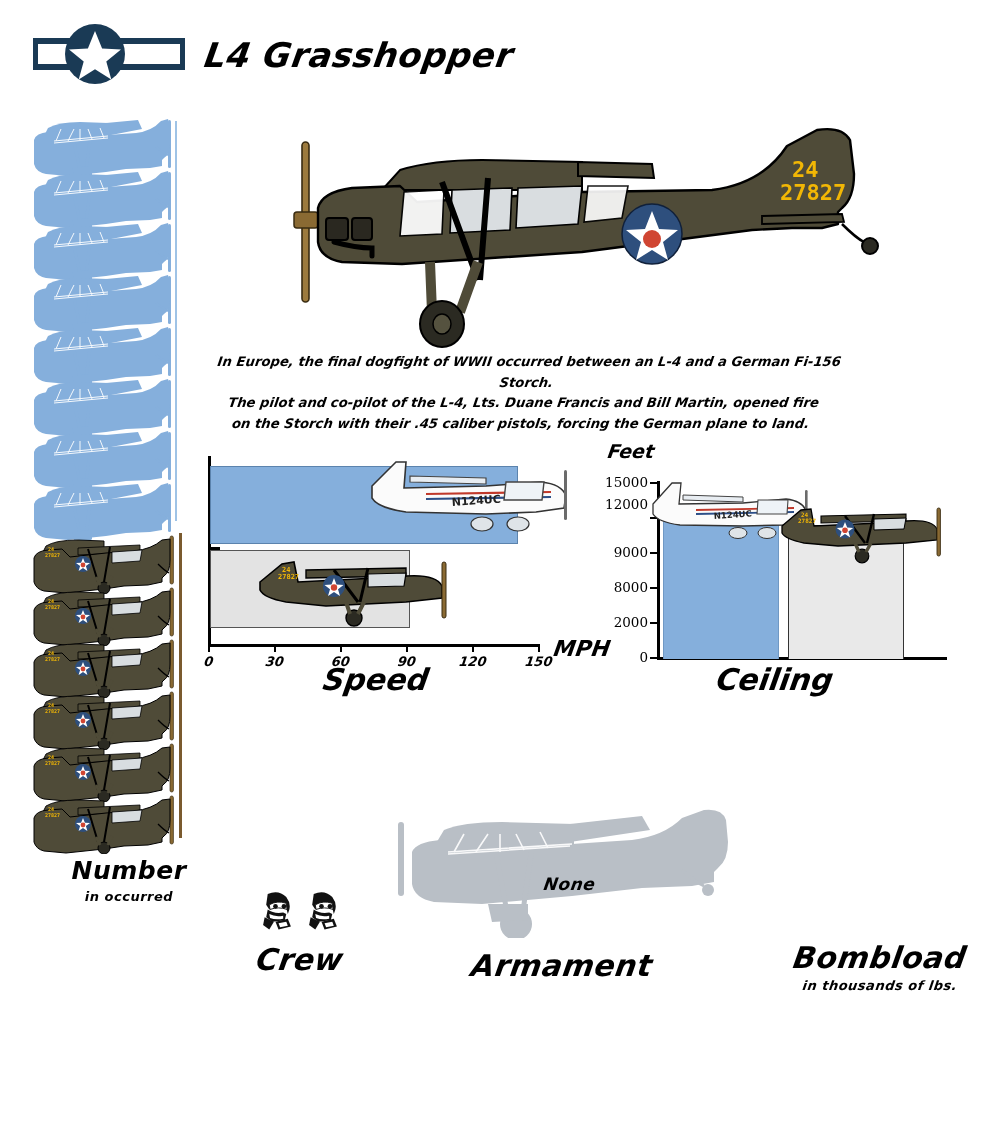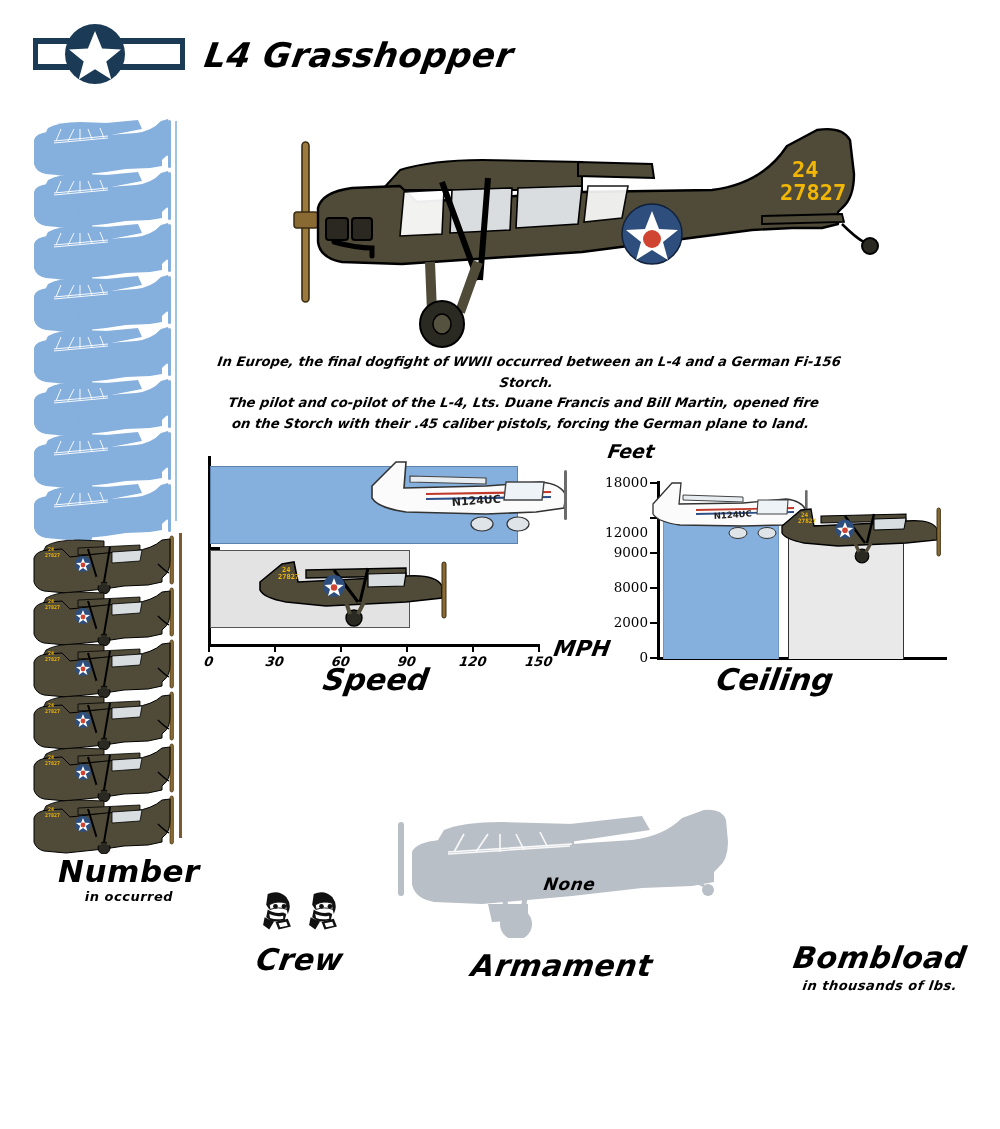--- a/index.html
+++ b/index.html
@@ -46,21 +46,21 @@
   #produced-col { position:absolute; left:28px; top:116px; width:160px; height:730px; }
   .picto { position:absolute; left:0; width:150px; height:62px; }
 
   #produced-rule { position:absolute; left:175px; top:121px; width:2px; height:400px; background:#9fc3e6; }
   #produced-rule-2 { position:absolute; left:179px; top:533px; width:3px; height:305px; background:#7a5a2e; }
 
   #produced-label {
     position:absolute; left:34px; top:856px; width:190px;
     text-align:center;
   }
-  #produced-label .l1 { font-size:31px; line-height:30px; }
+  #produced-label .l1 { font-size:25px; line-height:30px; }
   #produced-label .l2 { font-size:24px; line-height:30px; }
   #produced-label .l3 { font-size:13px; line-height:22px; }
 
   
   #speed-chart { position:absolute; left:196px; top:448px; width:360px; height:210px; }
   #speed-axis-y { position:absolute; left:12px; top:8px; width:3px; height:188px; background:#000; }
   #speed-axis-x { position:absolute; left:12px; top:196px; width:330px; height:3px; background:#000; }
   .sp-tick { position:absolute; top:196px; width:2px; height:8px; background:#000; }
   .sp-ticklabel {
     position:absolute; top:206px; font-size:13px; font-weight:bold; font-style:italic;
@@ -502,22 +502,22 @@
     <div id="ceil-axis-y"></div>
     <div id="ceil-axis-x"></div>
 
     <div class="ce-tick" style="top:42px;"></div>
     <div class="ce-tick" style="top:77px;"></div>
     <div class="ce-tick" style="top:112px;"></div>
     <div class="ce-tick" style="top:147px;"></div>
     <div class="ce-tick" style="top:182px;"></div>
     <div class="ce-tick" style="top:217px;"></div>
 
-    <div class="ce-ticklabel" style="top:42px;">18000</div>
-    <div class="ce-ticklabel" style="top:92px;">12000</div>
+    <div class="ce-ticklabel" style="top:42px;">15000</div>
+    <div class="ce-ticklabel" style="top:64px;">12000</div>
     <div class="ce-ticklabel" style="top:112px;">9000</div>
     <div class="ce-ticklabel" style="top:147px;">8000</div>
     <div class="ce-ticklabel" style="top:182px;">2000</div>
     <div class="ce-ticklabel" style="top:217px;">0</div>
 
     <div id="ceil-bar-blue" style="height: 151.667px;"></div>
     <div id="ceil-bar-gray" style="height: 134.167px;"></div>
 
     <svg class="ceil-plane-blue" viewBox="0 0 165 72">
       <path d="M5 28 L24 7 L33 7 L31 28 L95 27 L138 23 Q155 25 158 35 L156 45

